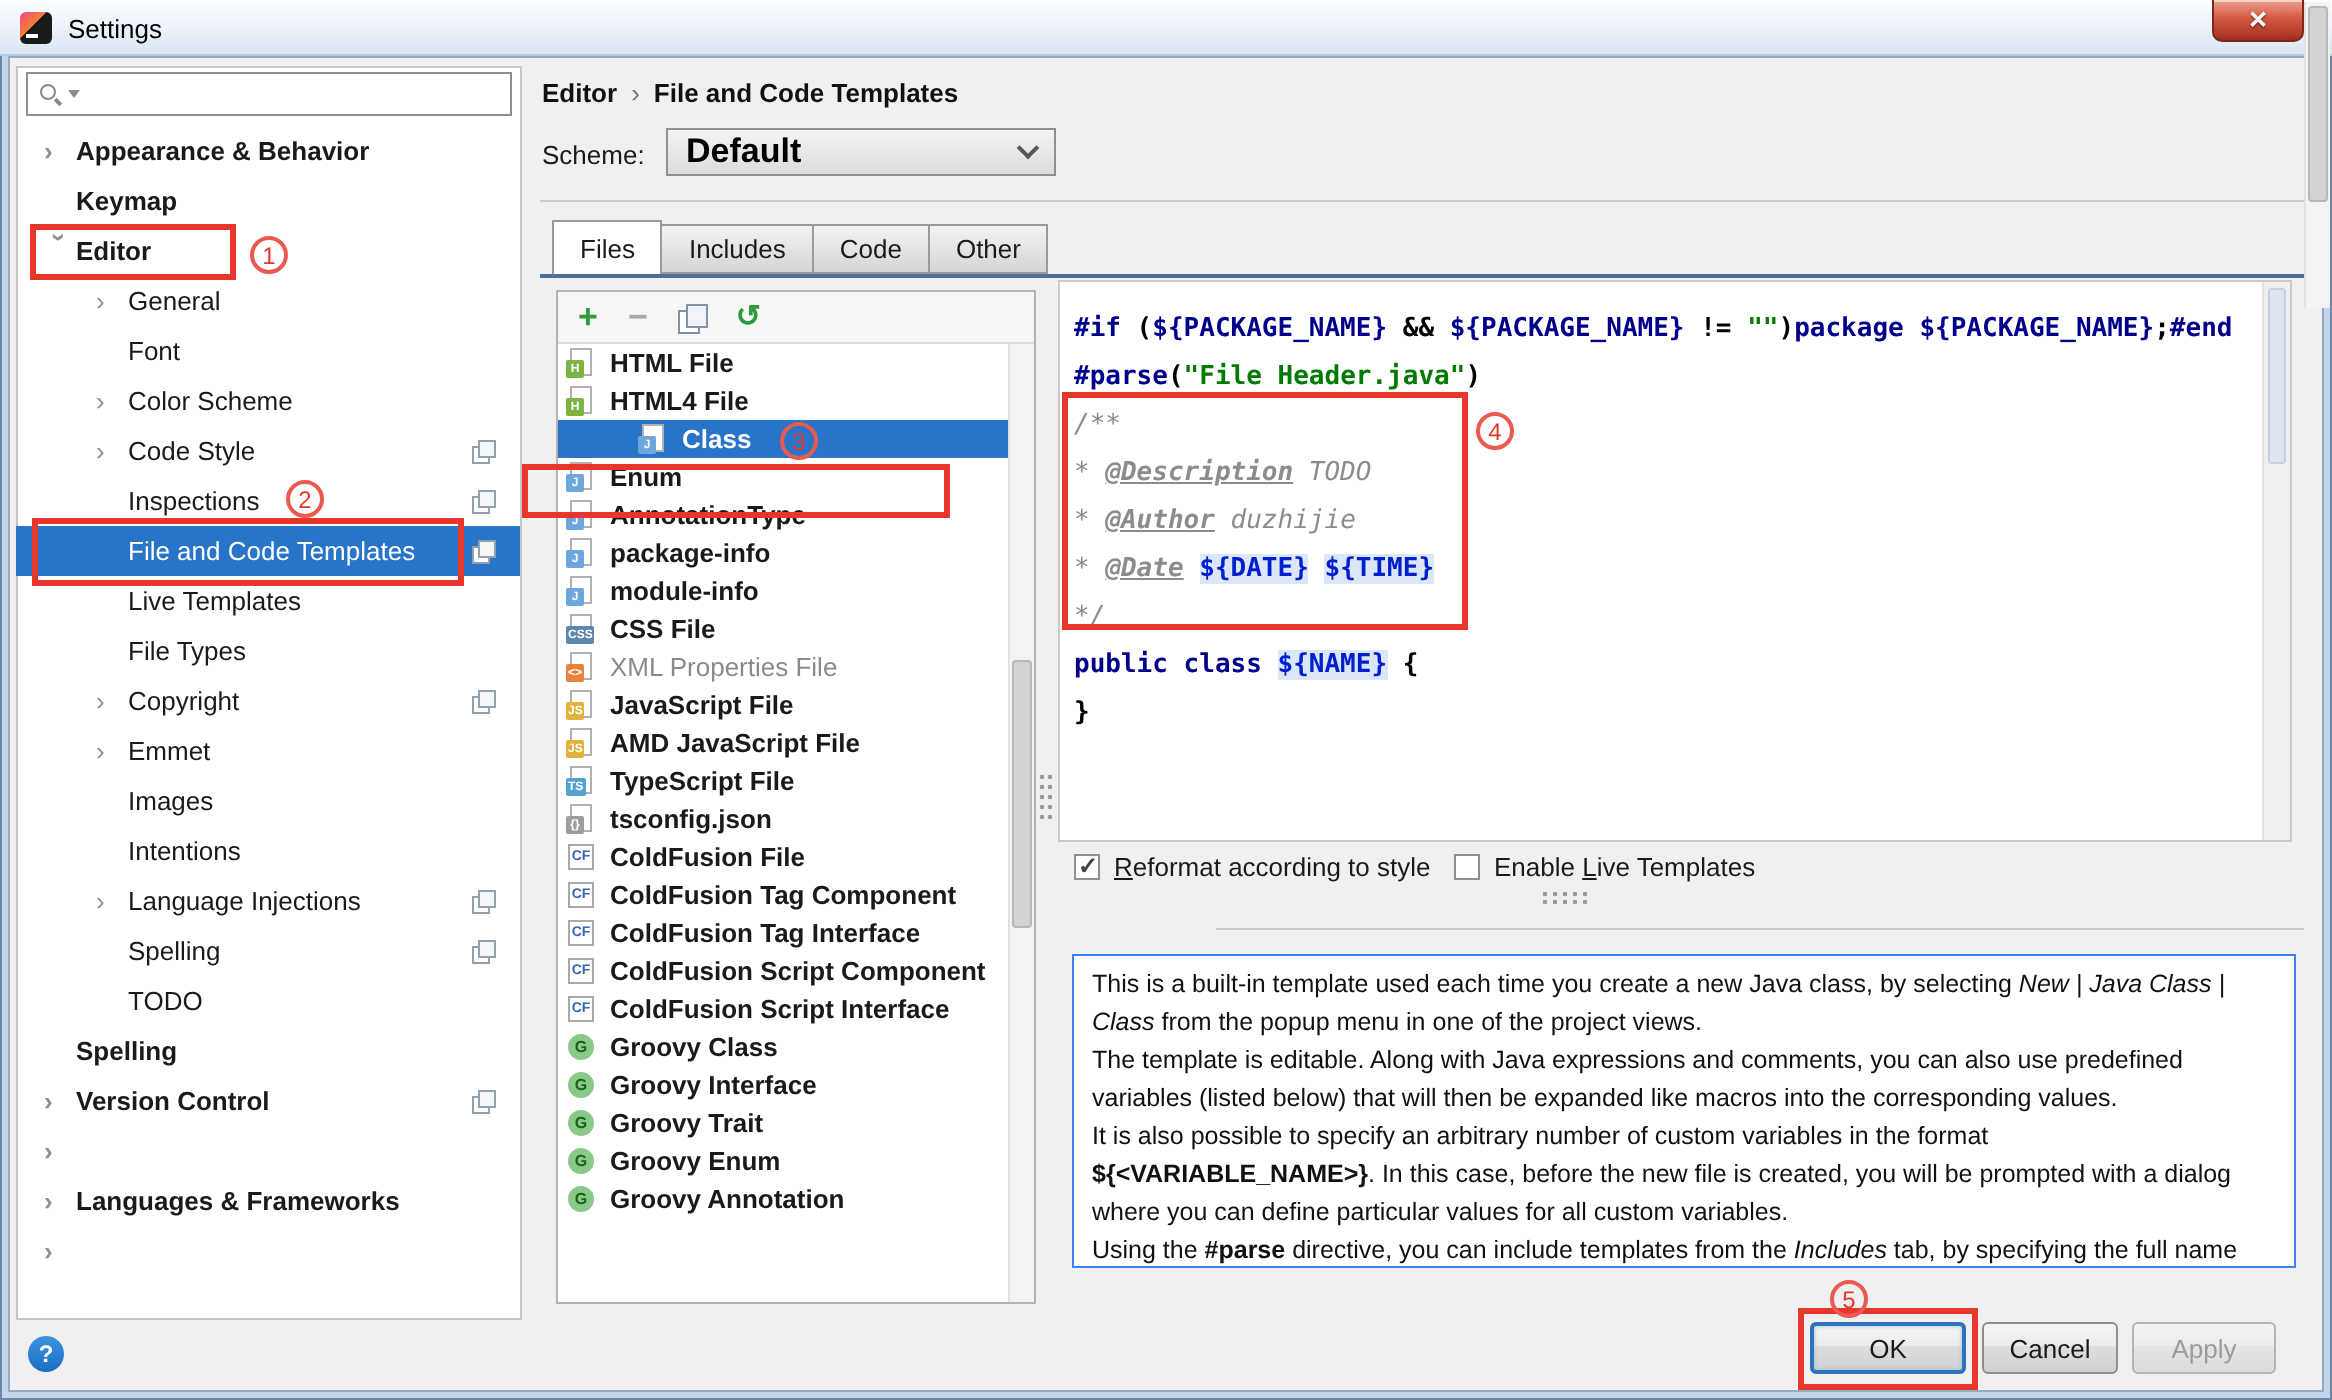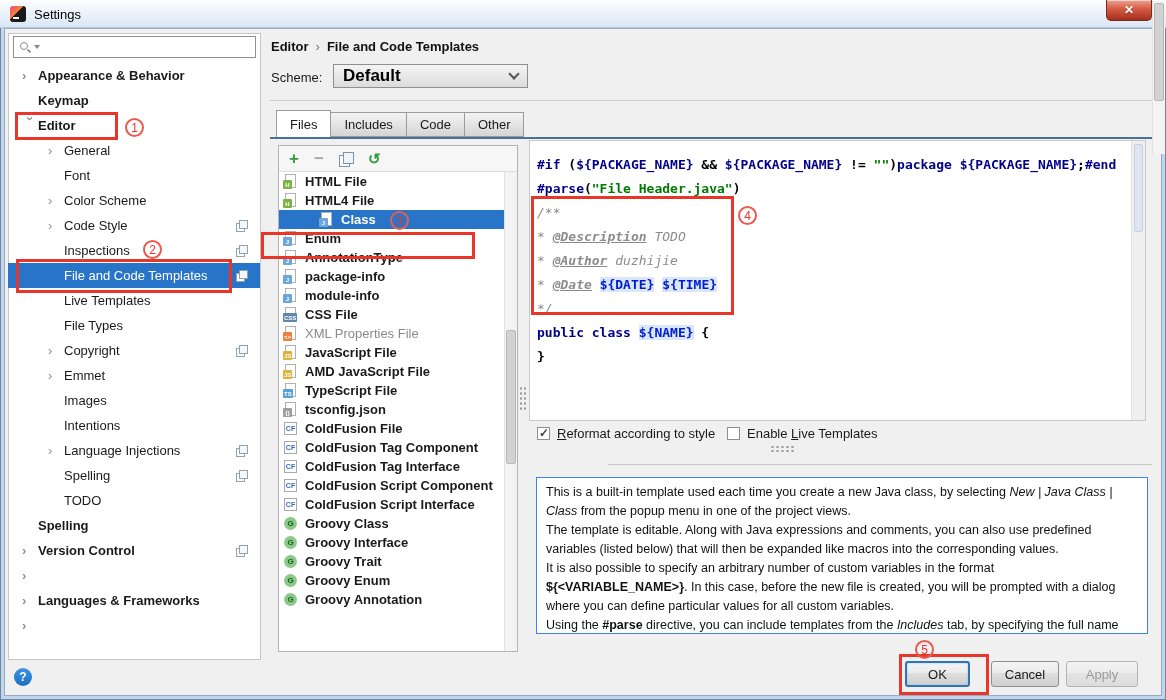--- a/index.html
+++ b/index.html
@@ -110,21 +110,21 @@
            overflow:hidden;padding:5px 24px 0 9px;font-size:12.5px;line-height:19px;color:#111;}
   .para{margin:0;}
   .seg-i{font-style:italic;}
   .seg-b{font-weight:bold;}
   .dsb{position:absolute;right:1px;top:1px;width:13px;height:153px;background:#f3f3f3;border-left:1px solid #e2e2e2;}
   .dsb .thumb{position:absolute;left:1px;right:1px;top:2px;height:64%;background:#d2d2d2;border:1px solid #b8b8b8;border-radius:2px;}
   
   .btn{position:absolute;height:26px;border:1px solid #8e8e8e;border-radius:3px;font-size:13px;color:#1a1a1a;
        background:linear-gradient(#f5f5f5,#ebebeb 45%,#dedede 46%,#d0d0d0);
        display:flex;align-items:center;justify-content:center;cursor:default;}
-  #btn-ok{left:905px;top:661px;width:65px;border:2px solid #2f74b8;box-shadow:inset 0 0 2px #8fc0ea;}
+  #btn-ok{left:905px;top:661px;width:78px;border:2px solid #2f74b8;box-shadow:inset 0 0 2px #8fc0ea;}
   #btn-cancel{left:991px;top:661px;width:68px;}
   #btn-apply{left:1066px;top:661px;width:72px;color:#9b9b9b;border-color:#b4b4b4;
              background:linear-gradient(#f3f3f3,#ececec 45%,#e4e4e4 46%,#dcdcdc);}
   
   .annbox{position:absolute;border:3px solid #e8362b;z-index:50;pointer-events:none;}
   #ann-box-1{left:15px;top:112px;width:103px;height:28px;}
   #ann-box-2{left:16px;top:259px;width:216px;height:34px;}
   #ann-box-3{left:261px;top:232px;width:214px;height:27px;}
   #ann-box-4{left:531px;top:196px;width:203px;height:119px;}
   #ann-box-5{left:899px;top:654px;width:90px;height:41px;}

